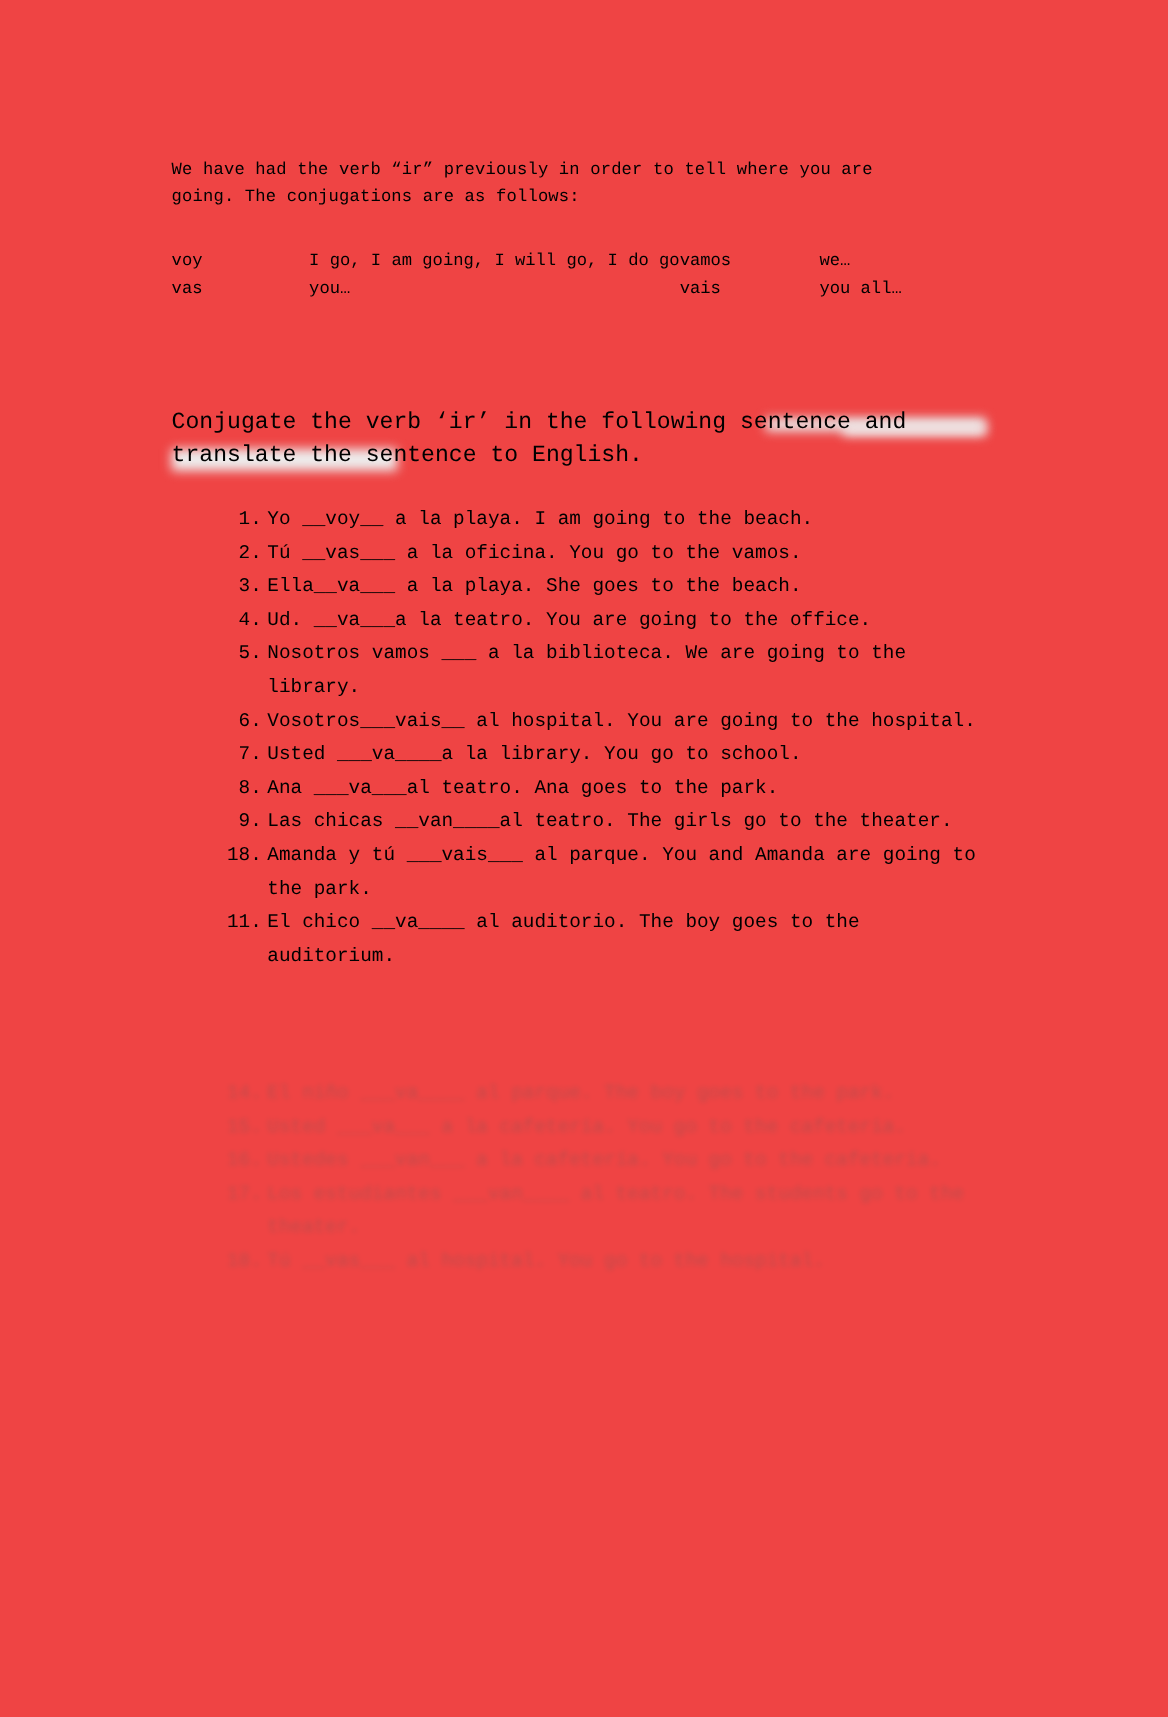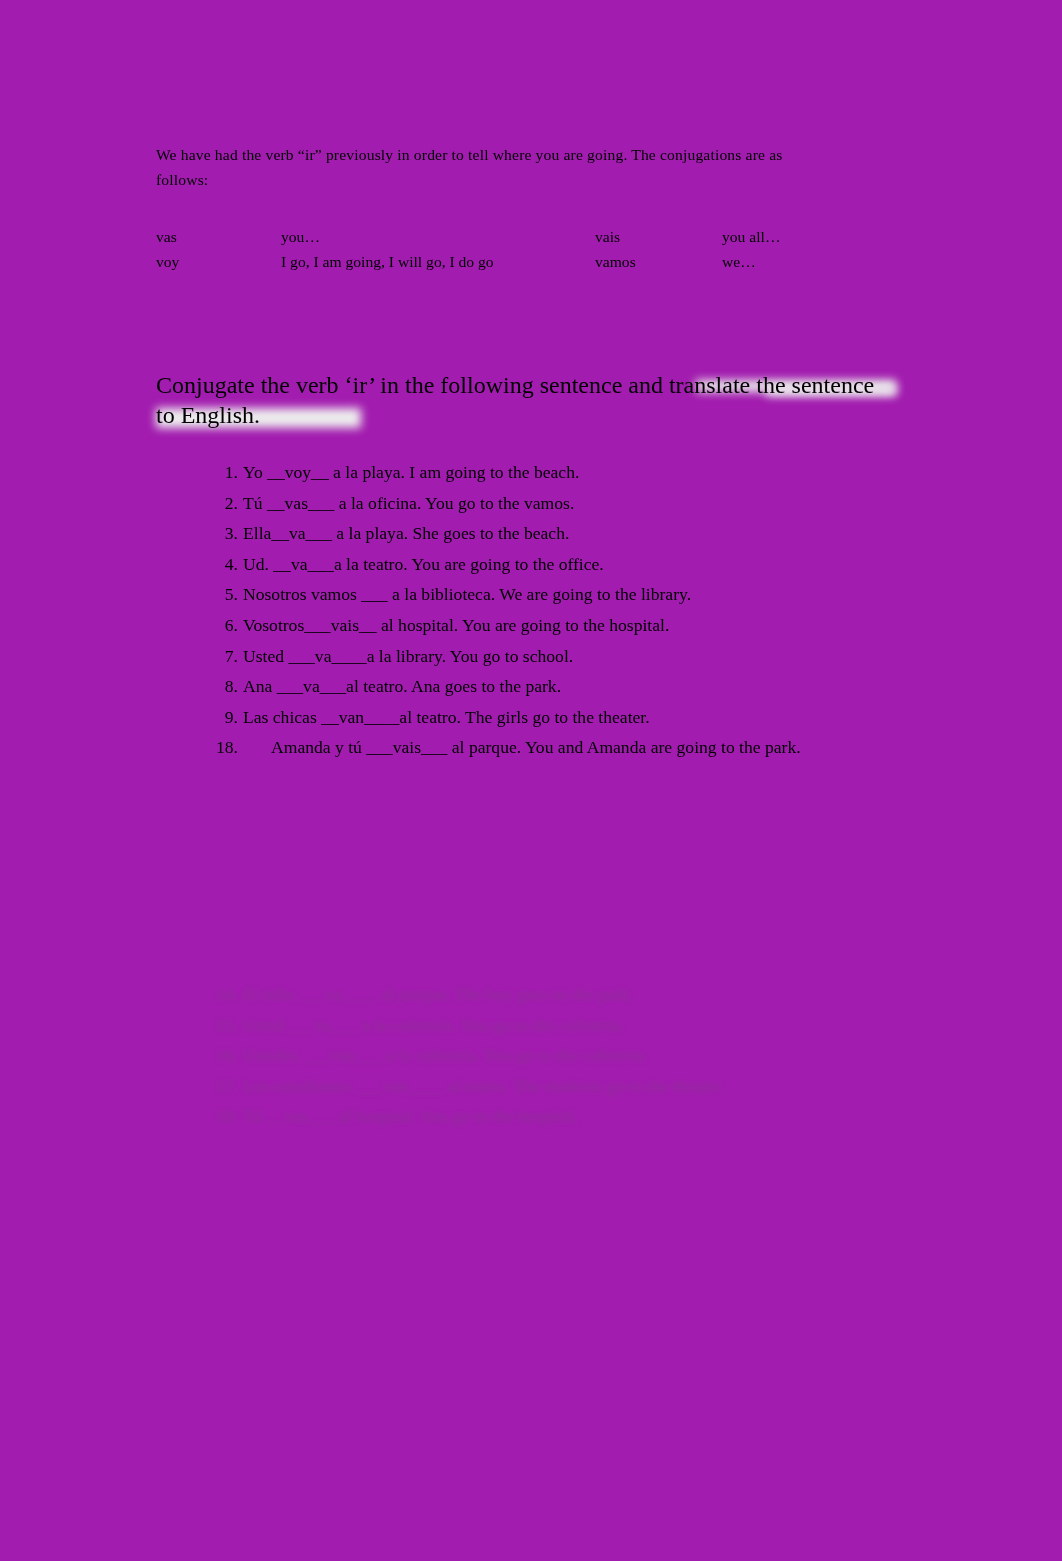--- a/index.html
+++ b/index.html
@@ -13,21 +13,22 @@
     height: 1561px;
     position: relative;
     font-family: "Liberation Serif", "DejaVu Serif", serif;
     color: #000000;
     overflow: hidden;
   }
 
   .page {
     position: absolute;
     inset: 0;
-    background: #a21caf;
+    background: #ef4444;
+    font-family: Liberation Mono, monospace;
   }
 
   
   .intro {
     position: absolute;
     left: 156px;
     top: 126px;
     width: 660px;
     font-size: 15.6px;
     line-height: 25px;
@@ -56,21 +57,21 @@
 
   
   .heading-wrap {
     position: absolute;
     left: 156px;
     top: 370px;
     width: 740px;
   }
   .heading {
     position: relative;
-    font-size: 24px;
+    font-size: 21px;
     line-height: 30px;
     z-index: 2;
   }
   
   .smudge {
     position: absolute;
     background: #e9e9e9;
     filter: blur(5px);
     z-index: 1;
     pointer-events: none;
@@ -97,21 +98,21 @@
     width: 38px;
     text-align: right;
     padding-right: 5px;
     box-sizing: border-box;
   }
   .ex-item.wide .ex-num { width: 38px; }
   .ex-text {
     flex: 1 1 auto;
     padding-left: 0px;
   }
-  .ex-item.wide .ex-text { padding-left: 0px; margin-left: 28px; }
+  .ex-item.wide .ex-text { padding-left: 0px; }
 
   
   .faded-list {
     position: absolute;
     left: 205px;
     top: 979px;
     width: 700px;
     font-size: 17.6px;
     line-height: 30.6px;
     color: #5a5a5a;
@@ -132,30 +133,30 @@
 </head>
 <body>
 
 <div class="page">
 
   <p class="intro">We have had the verb “ir” previously in order to tell where you are going. The conjugations are as follows:</p>
 
   <table class="conj-table">
     <tbody>
       <tr class="conj-row">
+        <td class="col-pron">voy</td>
+        <td class="col-trans">I go, I am going, I will go, I do go</td>
+        <td class="col-pron2">vamos</td>
+        <td class="col-trans2">we…</td>
+      </tr>
+      <tr class="conj-row">
         <td class="col-pron">vas</td>
         <td class="col-trans">you…</td>
         <td class="col-pron2">vais</td>
         <td class="col-trans2">you all…</td>
-      </tr>
-      <tr class="conj-row">
-        <td class="col-pron">voy</td>
-        <td class="col-trans">I go, I am going, I will go, I do go</td>
-        <td class="col-pron2">vamos</td>
-        <td class="col-trans2">we…</td>
       </tr>
     </tbody>
   </table>
 
   <div class="heading-wrap">
     <div class="smudge smudge-a"></div>
     <div class="smudge smudge-b"></div>
     <div class="smudge smudge-c"></div>
     <div class="heading">Conjugate the verb ‘ir’ in the following sentence and translate the sentence to English.</div>
   </div>
@@ -194,20 +195,24 @@
       <span class="ex-text">Ana ___va___al teatro.    Ana goes to the park.</span>
     </div>
     <div class="ex-item">
       <span class="ex-num">9.</span>
       <span class="ex-text">Las chicas   __van____al teatro.   The girls go to the theater.</span>
     </div>
     <div class="ex-item wide">
       <span class="ex-num">18.</span>
       <span class="ex-text">   Amanda y tú   ___vais___ al  parque.   You and Amanda are going to the park.</span>
     </div>
+    <div class="ex-item wide">
+      <span class="ex-num">11.</span>
+      <span class="ex-text">   El chico  __va____ al  auditorio.   The boy goes to the auditorium.</span>
+    </div>
   </div>
 
   <div class="faded-list">
     <div class="ex-item">
       <span class="ex-num">14.</span>
       <span class="ex-text">   El niño ___va____ al parque.    The boy goes to the park.</span>
     </div>
     <div class="ex-item">
       <span class="ex-num">15.</span>
       <span class="ex-text">   Usted  ___va___ a la cafetería.     You go to the cafeteria.</span>

